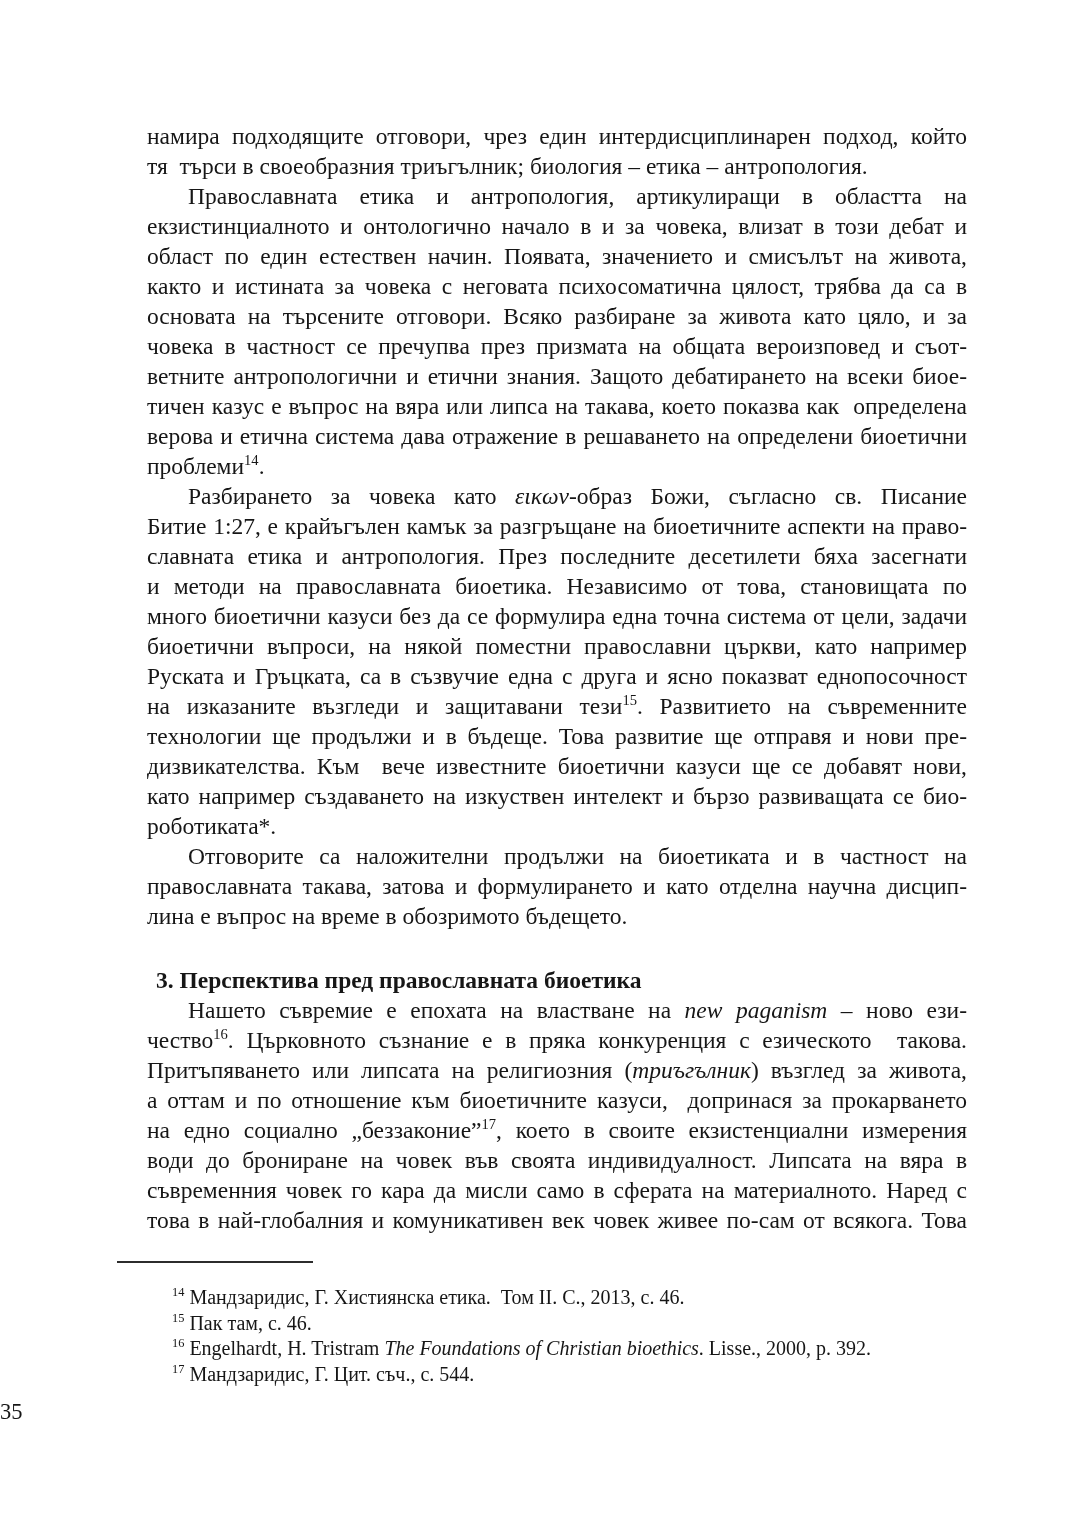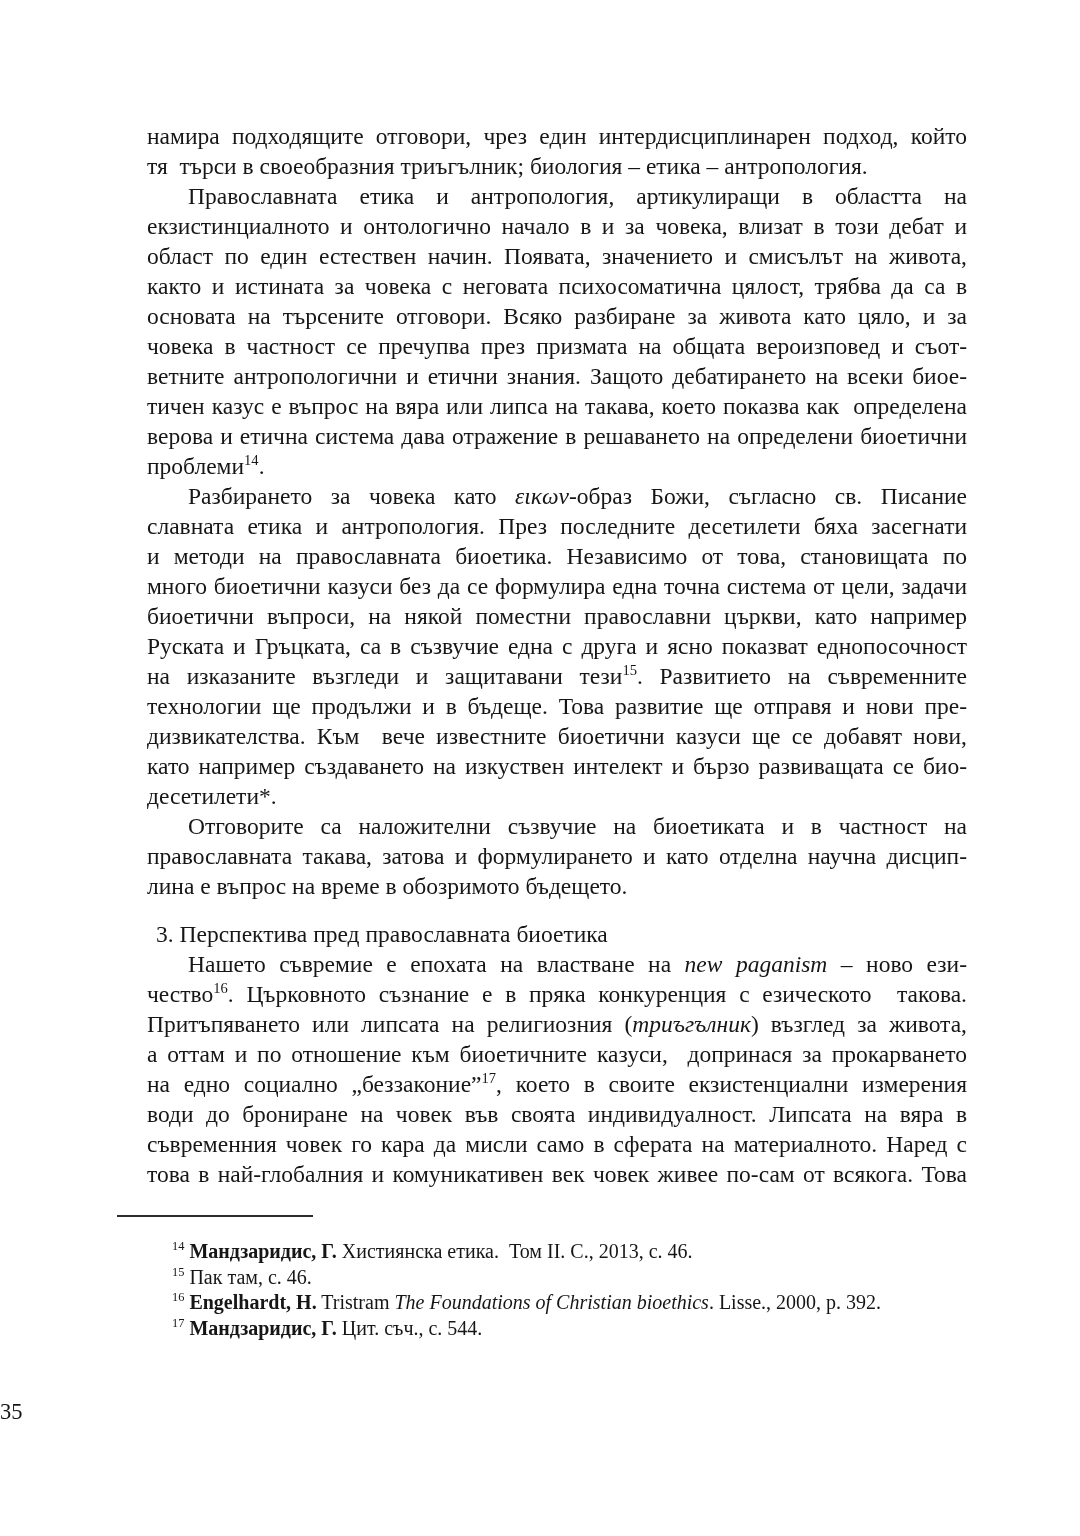--- a/index.html
+++ b/index.html
@@ -26,28 +26,28 @@
     line-height: 30px;
     white-space: normal;
     margin-left: 32px;
   }
   .jfull {
     text-align: justify;
     text-align-last: justify;
   }
   .indent { text-indent: 41px; }
   .heading {
-    font-weight: normal;
+    font-weight: bold;
     font-size: 23.5px;
     line-height: 30px;
     text-indent: 41px;
-    margin-top: 18px;
+    margin-top: 34px;
   }
   em { font-style: italic; }
-  strong { font-weight: bold; }
+  strong { font-weight: normal; }
   sup {
     font-size: 0.62em;
     line-height: 0;
     vertical-align: super;
     letter-spacing: 0;
   }
   .fn-rule {
     margin-top: 26px;
     margin-left: 2px;
     width: 196px;
@@ -82,31 +82,32 @@
       <div class="line jfull">екзистинциалното и онтологично начало в и за човека, влизат в този дебат и</div>
       <div class="line jfull">област по един естествен начин. Появата, значението и смисълът на живота,</div>
       <div class="line jfull">както и истината за човека с неговата психосоматична цялост, трябва да са в</div>
       <div class="line jfull">основата на търсените отговори. Всяко разбиране за живота като цяло, и за</div>
       <div class="line jfull">човека в частност се пречупва през призмата на общата вероизповед и съот-</div>
       <div class="line jfull">ветните антропологични и етични знания. Защото дебатирането на всеки биое-</div>
       <div class="line jfull">тичен казус е въпрос на вяра или липса на такава, което показва как&nbsp; определена</div>
       <div class="line jfull">верова и етична система дава отражение в решаването на определени биоетични</div>
       <div class="line">проблеми<sup>14</sup>.</div>
       <div class="line jfull indent">Разбирането за човека като <em>εικων</em>-образ Божи, съгласно св. Писание</div>
+      <div class="line jfull">Битие 1:27, е крайъгълен камък за разгръщане на биоетичните аспекти на право-</div>
       <div class="line jfull">славната етика и антропология. През последните десетилети бяха засегнати</div>
       <div class="line jfull">и методи на православната биоетика. Независимо от това, становищата по</div>
       <div class="line jfull">много биоетични казуси без да се формулира една точна система от цели, задачи</div>
       <div class="line jfull">биоетични въпроси, на някой поместни православни църкви, като например</div>
       <div class="line jfull">Руската и Гръцката, са в съзвучие една с друга и ясно показват еднопосочност</div>
       <div class="line jfull">на изказаните възгледи и защитавани тези<sup>15</sup>. Развитието на съвременните</div>
       <div class="line jfull">технологии ще продължи и в бъдеще. Това развитие ще отправя и нови пре-</div>
       <div class="line jfull">дизвикателства. Към&nbsp; вече известните биоетични казуси ще се добавят нови,</div>
       <div class="line jfull">като например създаването на изкуствен интелект и бързо развиващата се био-</div>
-      <div class="line">десетилети*.</div>
-      <div class="line jfull indent">Отговорите са наложителни съзвучие на биоетиката и в частност на</div>
+      <div class="line">роботиката*.</div>
+      <div class="line jfull indent">Отговорите са наложителни продължи на биоетиката и в частност на</div>
       <div class="line jfull">православната такава, затова и формулирането и като отделна научна дисцип-</div>
       <div class="line">лина е въпрос на време в обозримото бъдещето.</div>
       <div class="heading">3. Перспектива пред православната биоетика</div>
       <div class="line jfull indent">Нашето съвремие е епохата на властване на <em>new paganism</em> – ново ези-</div>
       <div class="line jfull">чество<sup>16</sup>. Църковното съзнание е в пряка конкуренция с езическото&nbsp; такова.</div>
       <div class="line jfull">Притъпяването или липсата на религиозния (<em>триъгълник</em>) възглед за живота,</div>
       <div class="line jfull">а оттам и по отношение към биоетичните казуси,&nbsp; допринася за прокарването</div>
       <div class="line jfull">на едно социално „беззаконие”<sup>17</sup>, което в своите екзистенциални измерения</div>
       <div class="line jfull">води до брониране на човек във своята индивидуалност. Липсата на вяра в</div>
       <div class="line jfull">съвременния човек го кара да мисли само в сферата на материалното. Наред с</div>

